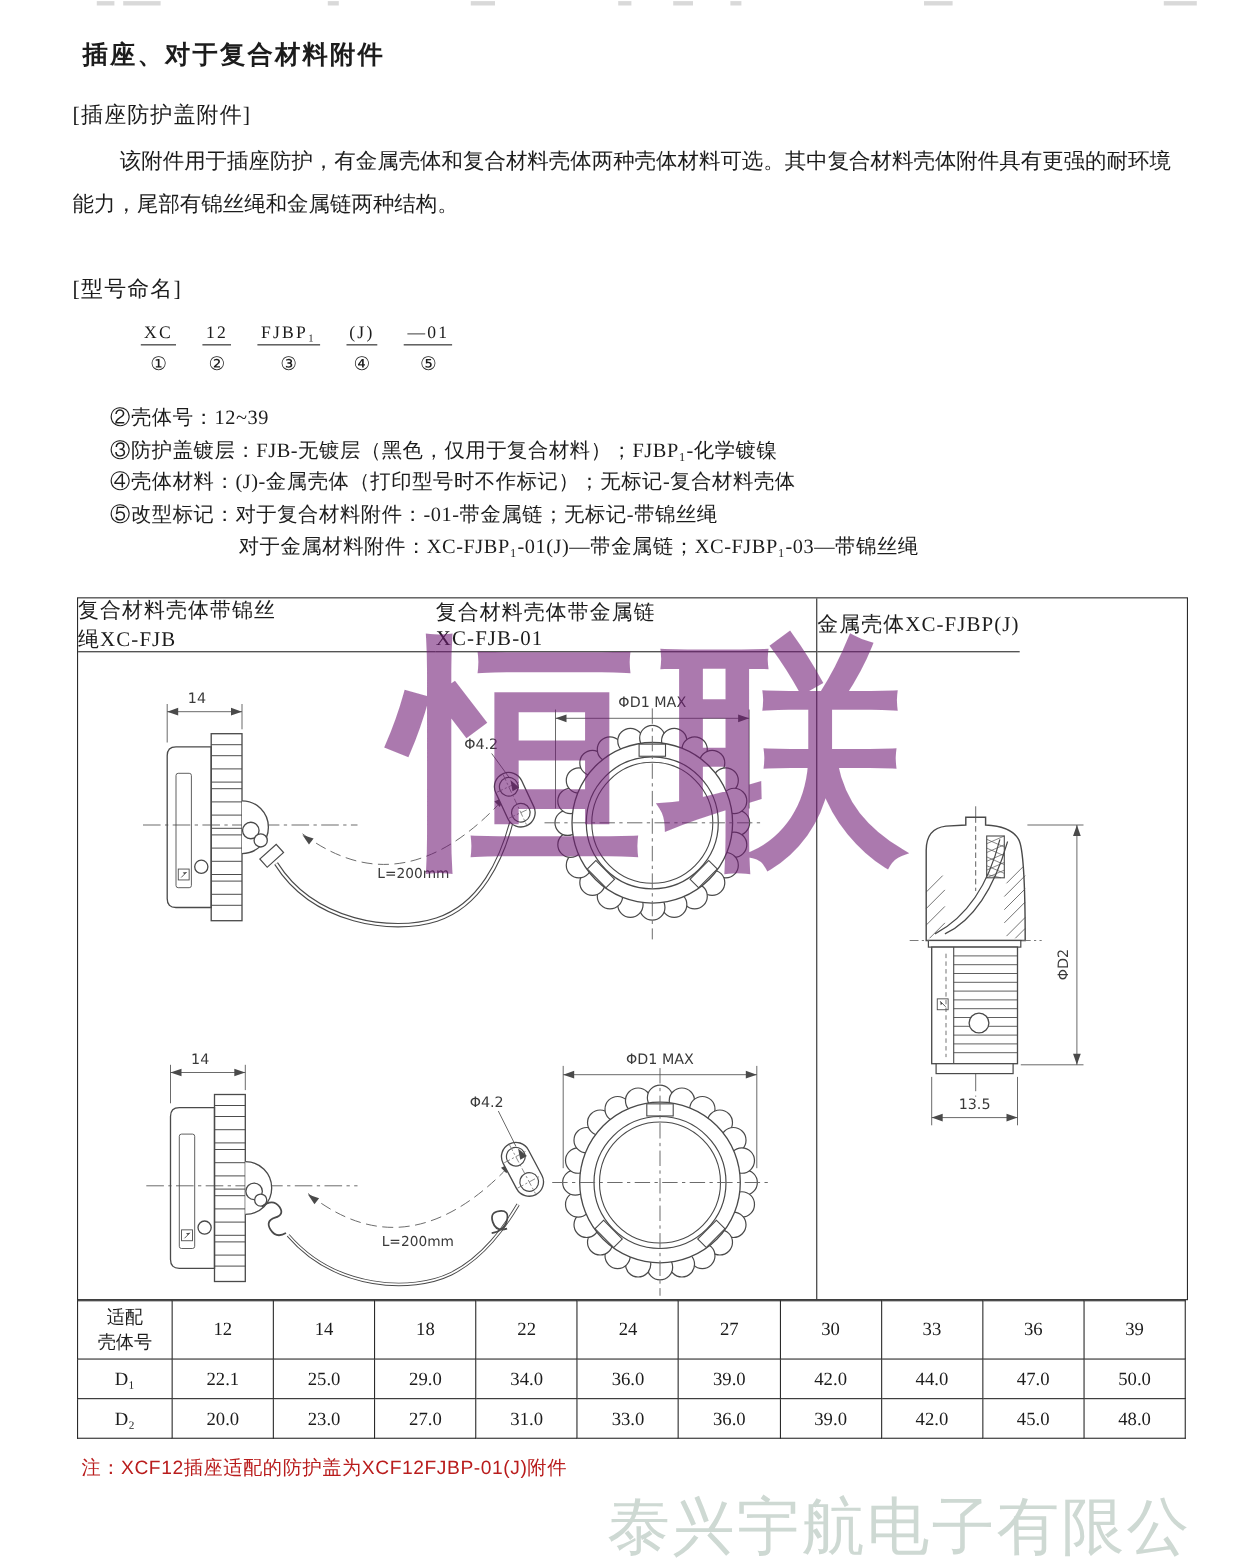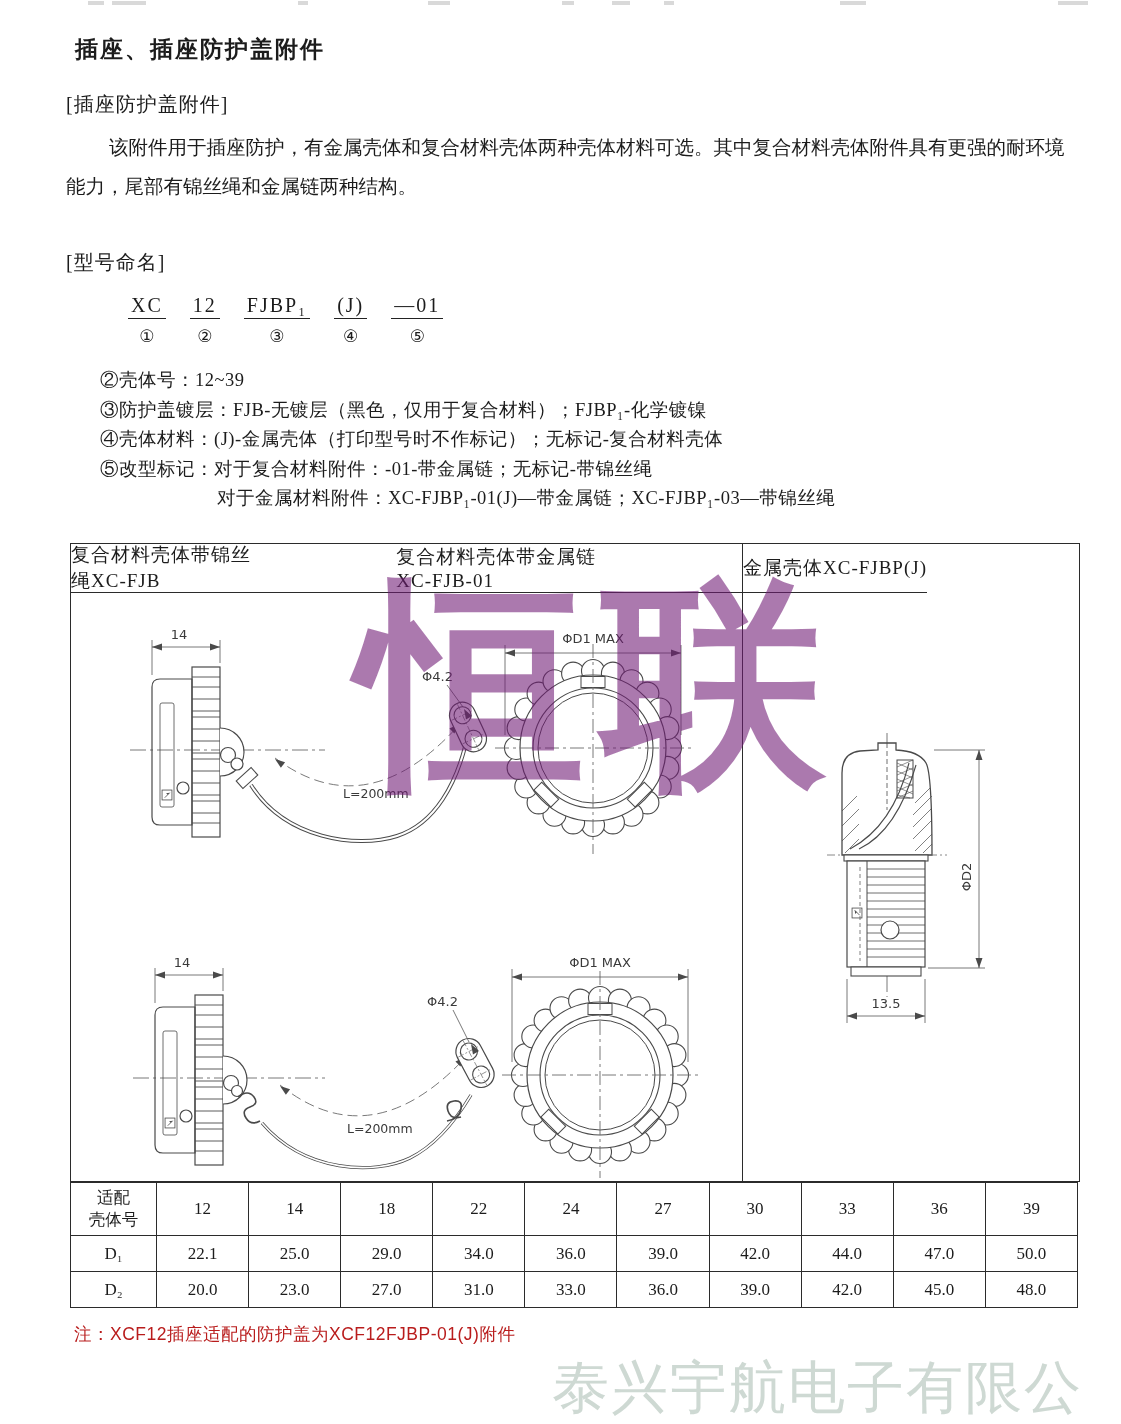--- a/index.html
+++ b/index.html
@@ -10,21 +10,21 @@
   .frag{position:absolute;top:1px;height:4px;background:#b9b9b9;opacity:.55;}
   
   .title{left:75px;top:34px;font-family:"Liberation Sans","DejaVu Sans",sans-serif;
          font-weight:bold;font-size:23px;letter-spacing:2px;}
   .sec1{left:66px;top:91px;font-size:20px;letter-spacing:1px;}
   .intro{left:66px;top:128px;width:1005px;font-size:19.5px;line-height:39px;}
   .intro .l1{text-indent:2.2em;}
   .sec2{left:66px;top:249px;font-size:20px;letter-spacing:1px;}
   .code-row{left:128px;top:294px;display:flex;gap:24px;}
   .code-seg{display:flex;flex-direction:column;align-items:center;}
-  .code-seg .code{font-size:20px;letter-spacing:2px;border-bottom:1.4px solid #222;padding:0 3px 1px 3px;}
+  .code-seg .code{font-size:16px;letter-spacing:2px;border-bottom:1.4px solid #222;padding:0 3px 1px 3px;}
   .code-seg .cnum{font-size:17px;margin-top:7px;font-family:"DejaVu Sans","Liberation Sans",sans-serif;}
   .nlist{left:100px;top:366px;font-size:18.5px;line-height:29.5px;letter-spacing:.5px;}
   .nlist .indent{padding-left:117px;}
   
   .dtable{left:70px;top:543px;width:1008px;height:637px;border:1.6px solid #2b2b2b;display:flex;}
   .dt-left{width:671px;border-right:1.2px solid #2b2b2b;display:flex;flex-direction:row;}
   .dt-right{flex:1;display:flex;flex-direction:row;}
   .dt-h{height:48px;border-bottom:1.2px solid #2b2b2b;display:flex;align-items:center;
         justify-content:center;font-size:19px;letter-spacing:1px;}
   .dt-h.shift{padding-right:130px;}
@@ -62,21 +62,21 @@
     <div class="frag" style="left:112px;width:34px;"></div>
     <div class="frag" style="left:298px;width:10px;"></div>
     <div class="frag" style="left:428px;width:22px;"></div>
     <div class="frag" style="left:562px;width:12px;"></div>
     <div class="frag" style="left:612px;width:18px;"></div>
     <div class="frag" style="left:664px;width:10px;"></div>
     <div class="frag" style="left:840px;width:26px;"></div>
     <div class="frag" style="left:1058px;width:30px;"></div>
   </div>
 
-  <div class="abs title">插座、插座防护盖附件</div>
+  <div class="abs title">插座、对于复合材料附件</div>
   <div class="abs sec1">[插座防护盖附件]</div>
   <div class="abs intro">
     <div class="l1">该附件用于插座防护，有金属壳体和复合材料壳体两种壳体材料可选。其中复合材料壳体附件具有更强的耐环境</div>
     <div class="l2">能力，尾部有锦丝绳和金属链两种结构。</div>
   </div>
   <div class="abs sec2">[型号命名]</div>
 
   <div class="abs code-row">
     <div class="code-seg">
       <span class="code">XC</span>

